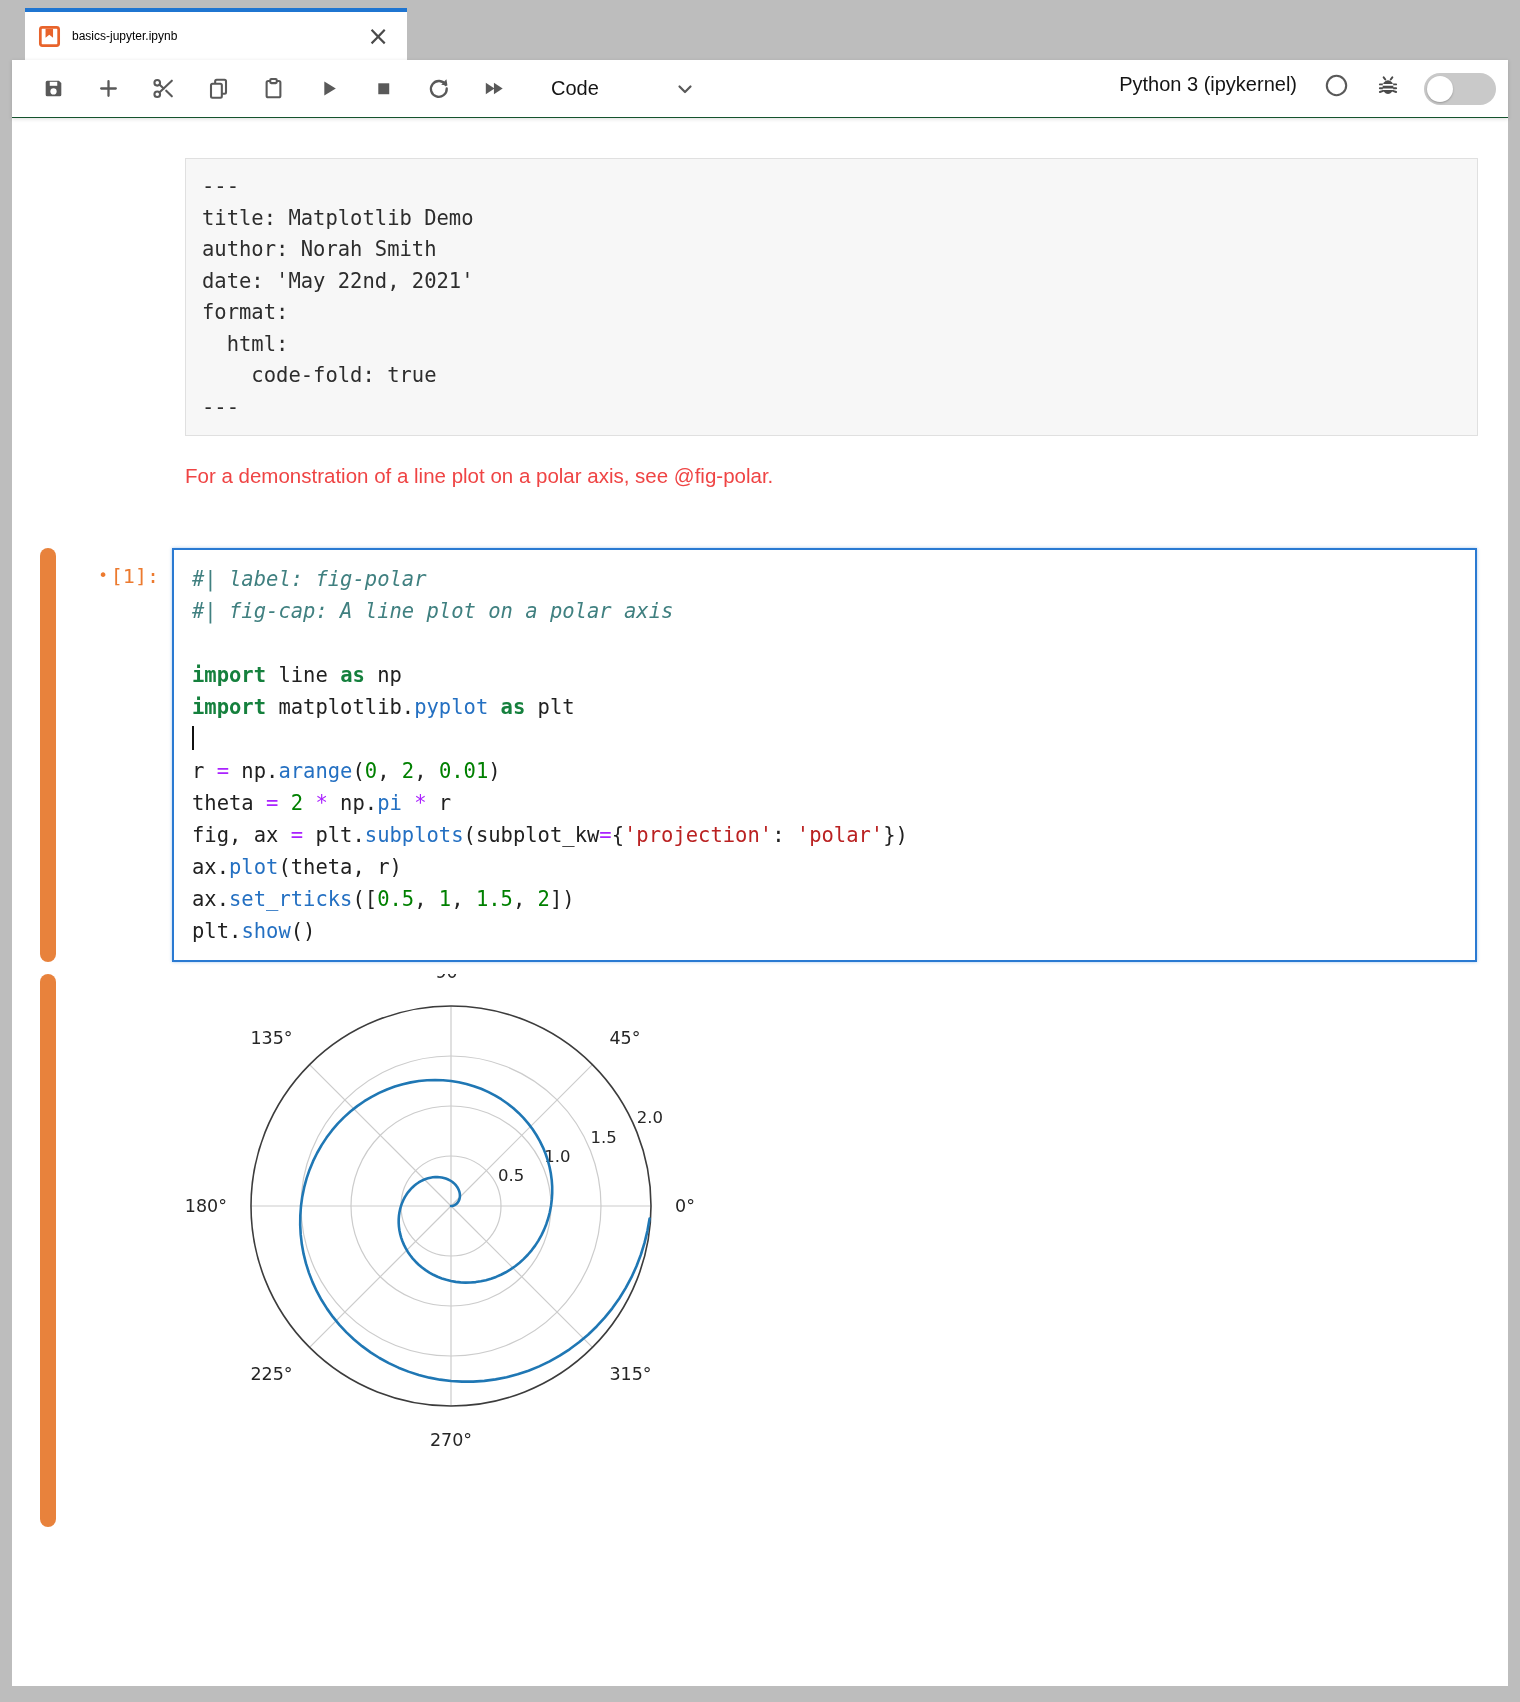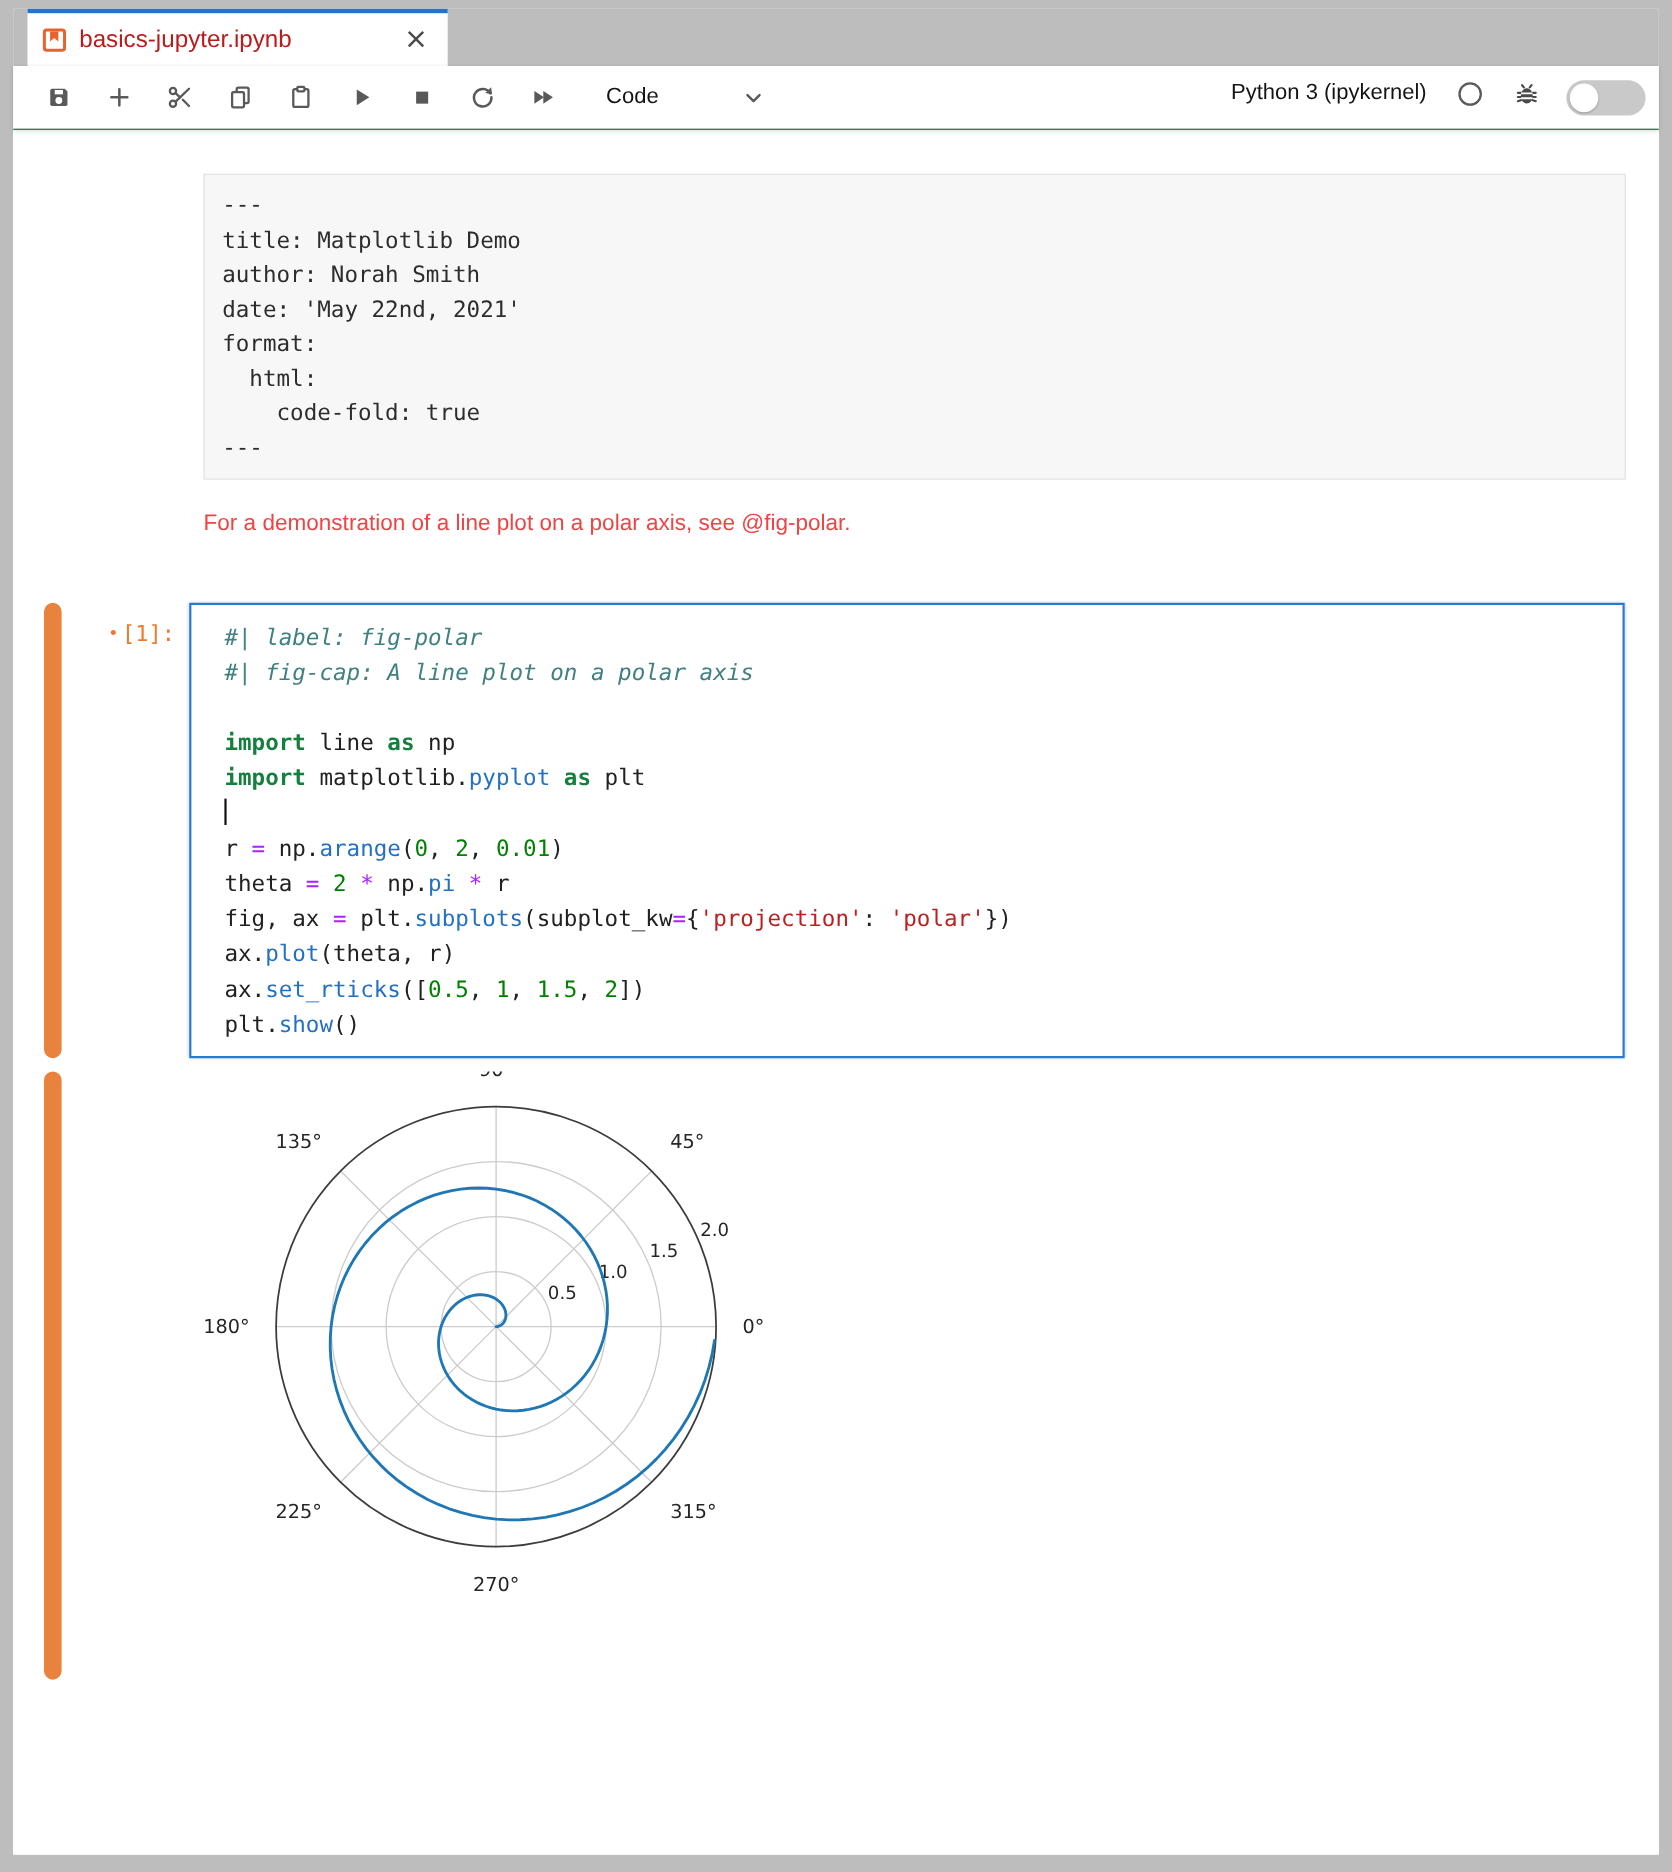--- a/index.html
+++ b/index.html
@@ -17,21 +17,21 @@
   }
   
   .tabbar { height:52px; background:#bdbdbd; display:flex; align-items:stretch; flex:none; }
   .tab {
     width:382px; margin-left:13px; background:#fff;
     border-top:4px solid #1f75d1;
     display:flex; align-items:center; padding:0 14px 0 12px;
     cursor:pointer;
   }
   .tab-icon { width:25px; height:25px; flex:none; margin-right:10px; }
-  .tab-title { font-size:22px; color:#b91c1c; flex:1; white-space:nowrap; overflow:hidden; }
+  .tab-title { font-size:12px; color:#000000; flex:1; white-space:nowrap; overflow:hidden; }
   .tab-close { font-size:26px; color:#4a4a4a; line-height:1; padding:0 4px; cursor:pointer; font-family:"DejaVu Sans", sans-serif; }
   
   .toolbar {
     height:58px; background:#fff; flex:none;
     border-bottom:1px solid #14532d;
     box-shadow:0 1px 4px rgba(0,0,0,.14);
     display:flex; align-items:center;
     padding:0 12px 0 28px;
     position:relative; z-index:5;
   }
@@ -63,21 +63,21 @@
   .prompt {
     width:116px; flex:none; text-align:right; padding:16px 13px 0 0;
     font-family:"DejaVu Sans Mono", monospace; font-size:20px; color:#ec7a2f;
     white-space:nowrap; user-select:none;
   }
   .prompt .bullet { font-size:16px; vertical-align:2px; margin-right:3px; }
   .code-cell {
     flex:1; margin-right:31px;
     border:2px solid #2a7ad2; background:#fff;
     box-shadow:0 0 3px rgba(42,122,210,.4);
-    padding:13px 30px; cursor:text;
+    padding:13px 18px; cursor:text;
   }
   .cm-line {
     font-family:"DejaVu Sans Mono", monospace;
     font-size:20.5px; line-height:32px; white-space:pre; color:#212121;
     min-height:32px;
   }
   .tok-kw  { color:#15803d; font-weight:bold; }
   .tok-com { color:#408080; font-style:italic; }
   .tok-num { color:#008000; }
   .tok-op  { color:#aa22ff; }

